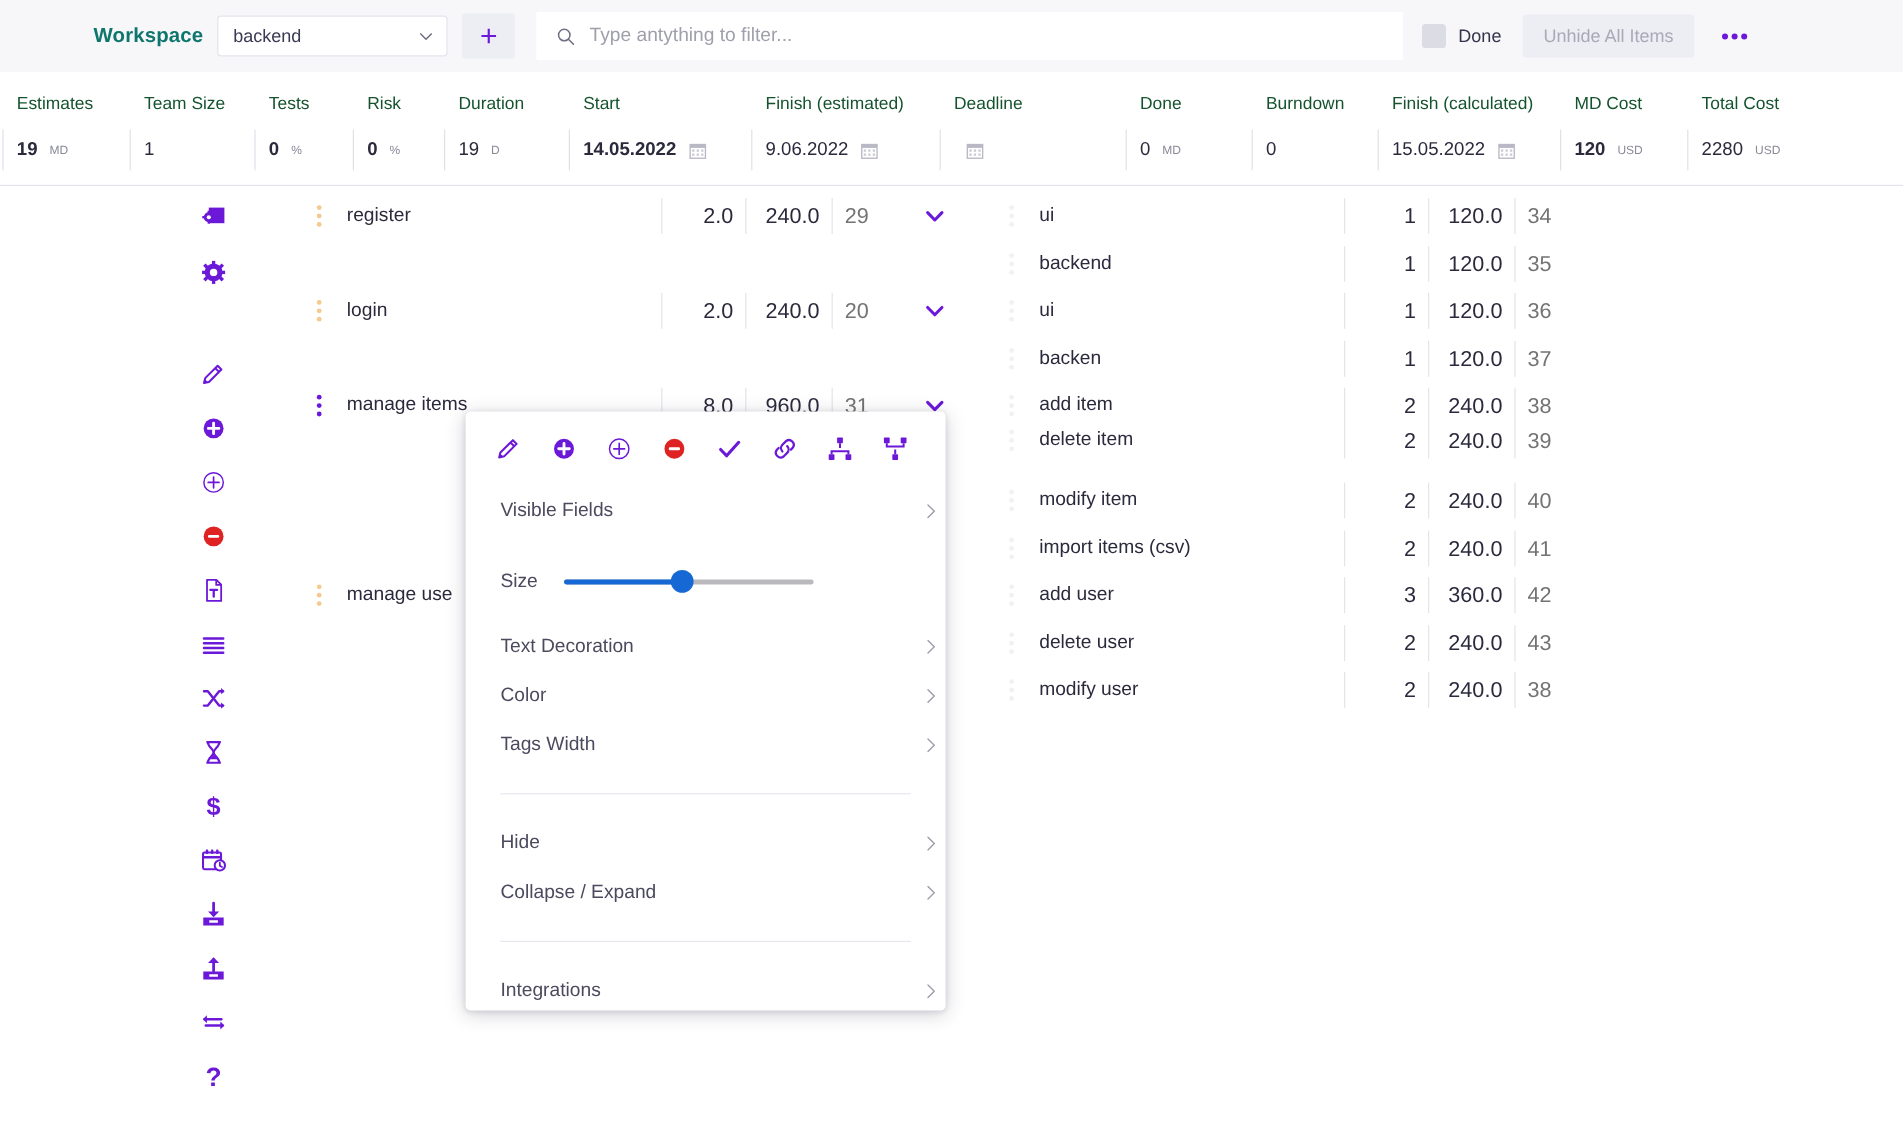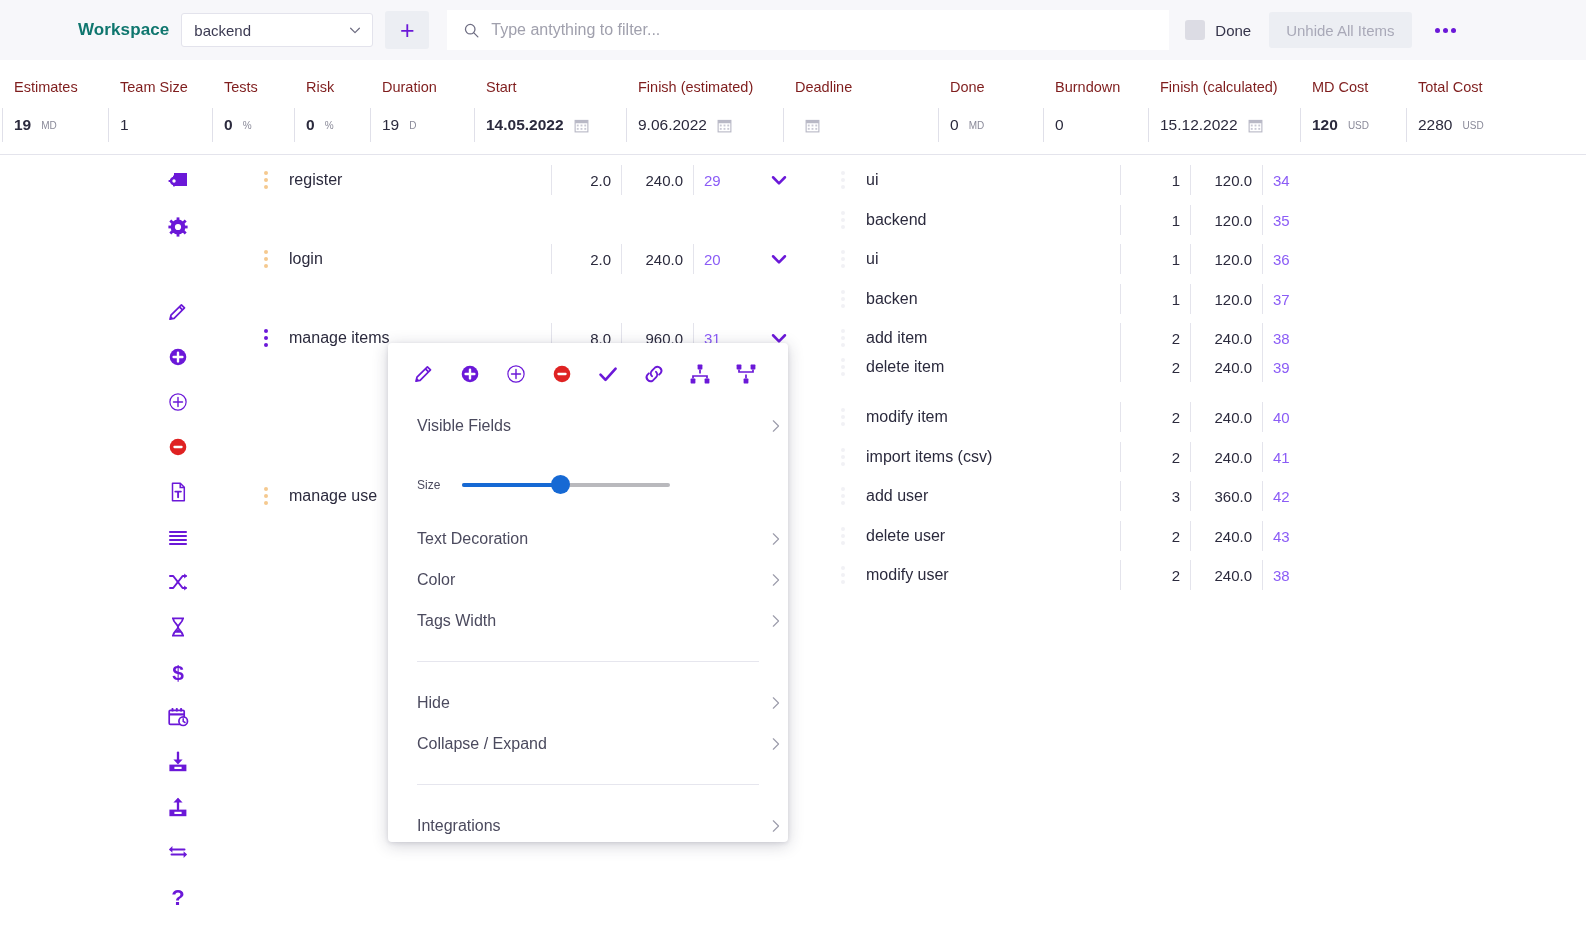--- a/index.html
+++ b/index.html
@@ -61,21 +61,21 @@
     margin-left: 16px; width: 36px; height: 30px;
     display: flex; align-items: center; justify-content: center; gap: 3px;
   }
   .dots-btn i { width: 5px; height: 5px; border-radius: 50%; background: #6b18d8; display:block; }
 
   
   .summary {
     position: absolute; left: 0; top: 60px; width: 1586px; height: 95px;
     border-bottom: 1px solid #e4e4ec; background: #fff;
   }
-  .sum-hdr { position: absolute; top: 19px; font-size: 14.5px; color: #7f1d1d; white-space: nowrap; }
+  .sum-hdr { position: absolute; top: 19px; font-size: 14.5px; color: #14532d; white-space: nowrap; }
   .sum-val {
     position: absolute; top: 48px; height: 34px;
     display: flex; align-items: center; border-left: 1px solid #e0e0e9;
     padding-left: 11px; font-size: 15.5px; color: #2b2a3d; font-weight: bold;
     white-space: nowrap;
   }
   .sum-val.plain { font-weight: normal; }
   .unit { color: #8a8a99; font-weight: normal; margin-left: 10px; font-size: 10px; }
   .cal-ico { width: 15px; height: 15px; margin-left: 10px; flex: none; }
 
@@ -95,25 +95,25 @@
   .grip { width: 22px; display:flex; flex-direction: column; align-items: center; gap: 3px; flex:none; }
   .grip i { width: 4px; height: 4px; border-radius: 50%; display: block; }
   .grip.orange i { background: #f5c98f; }
   .grip.purple i { background: #6b18d8; }
   .grip.gray i   { background: #f1f1f5; }
 
   .tname { font-size: 16px; color: #2b2a3d; flex: 1; padding-left: 12px; white-space: nowrap; }
   .cell {
     border-left: 1px solid #e4e4ec; height: 30px; display: flex;
     align-items: center; justify-content: flex-end;
-    font-size: 15px; color: #2b2a3d; padding-right: 10px; flex: none;
+    font-size: 18px; color: #2b2a3d; padding-right: 10px; flex: none;
   }
   .cell.num1 { width: 70px; }
   .cell.num2 { width: 72px; }
-  .cell.idc  { width: 50px; color: #8b5cf6; justify-content: flex-start; padding-left: 10px; }
+  .cell.idc  { width: 50px; color: #737373; justify-content: flex-start; padding-left: 10px; }
   .chev-cell { width: 72px; display: flex; align-items: center; justify-content: center; flex: none; }
   .chev-cell svg { display: block; }
 
   
   .ctxmenu {
     position: absolute; left: 388px; top: 343px; width: 400px; height: 499px;
     background: #ffffff; border-radius: 4px;
     box-shadow: 0 3px 16px rgba(40,40,70,.22), 0 1px 4px rgba(40,40,70,.12);
     padding: 0;
   }
@@ -124,21 +124,21 @@
   .ctx-tools .ti { width: 28px; height: 28px; display:flex; align-items:center; justify-content:center; }
   .ctx-tools .ti svg { display:block; }
   .ctx-item {
     height: 41px; display: flex; align-items: center; justify-content: space-between;
     padding: 0 8px 0 29px; font-size: 16px; color: #4b4a5e;
   }
   .ctx-item .ar { width: 9px; height: 14px; flex: none; }
   .ctx-slider-row {
     height: 49px; display: flex; align-items: center; padding: 0 22px 0 29px; gap: 22px;
   }
-  .ctx-slider-row .lbl { font-size: 12px; color: #4b4a5e; }
+  .ctx-slider-row .lbl { font-size: 16px; color: #4b4a5e; }
   .slider { position: relative; width: 208px; height: 18px; display:flex; align-items:center; }
   .slider .track { position:absolute; left:0; right:0; height:4px; background:#b9b9bd; border-radius:2px; }
   .slider .fill  { position:absolute; left:0; width:103px; height:4px; background:#1669d4; border-radius:2px; }
   .slider .knob  { position:absolute; left:94px; width:19px; height:19px; border-radius:50%; background:#1669d4; }
   .ctx-sep { height:1px; background:#e6e6ee; margin: 20px 29px 20px 29px; }
   .gap-a { height: 14px; }
   .gap-b { height: 9px; }
 </style>
 </head>
 <body>
@@ -258,21 +258,21 @@
       <div class="sum-val plain" style="left: 938px; width: 103px;">
         <span>0</span>
         <span class="unit">MD</span>
       </div>
       <div class="sum-hdr" style="left: 1055px;">Burndown</div>
       <div class="sum-val plain" style="left: 1043px; width: 103px;">
         <span>0</span>
       </div>
       <div class="sum-hdr" style="left: 1160px;">Finish (calculated)</div>
       <div class="sum-val plain" style="left: 1148px; width: 150px;">
-        <span>15.12.2022</span>
+        <span>15.05.2022</span>
         <svg class="cal-ico" viewBox="0 0 16 16">
           <rect x="1.2" y="2.6" width="13.6" height="12.2" fill="none" stroke="#b9b9c6" stroke-width="1.2"></rect>
           <rect x="1.2" y="2.6" width="13.6" height="3" fill="#b9b9c6"></rect>
           <g fill="#c9c9d4">
             <rect x="3" y="7" width="2" height="2"></rect>
             <rect x="7" y="7" width="2" height="2"></rect>
             <rect x="11" y="7" width="2" height="2"></rect>
             <rect x="3" y="10.6" width="2" height="2"></rect>
             <rect x="7" y="10.6" width="2" height="2"></rect>
             <rect x="11" y="10.6" width="2" height="2"></rect>

